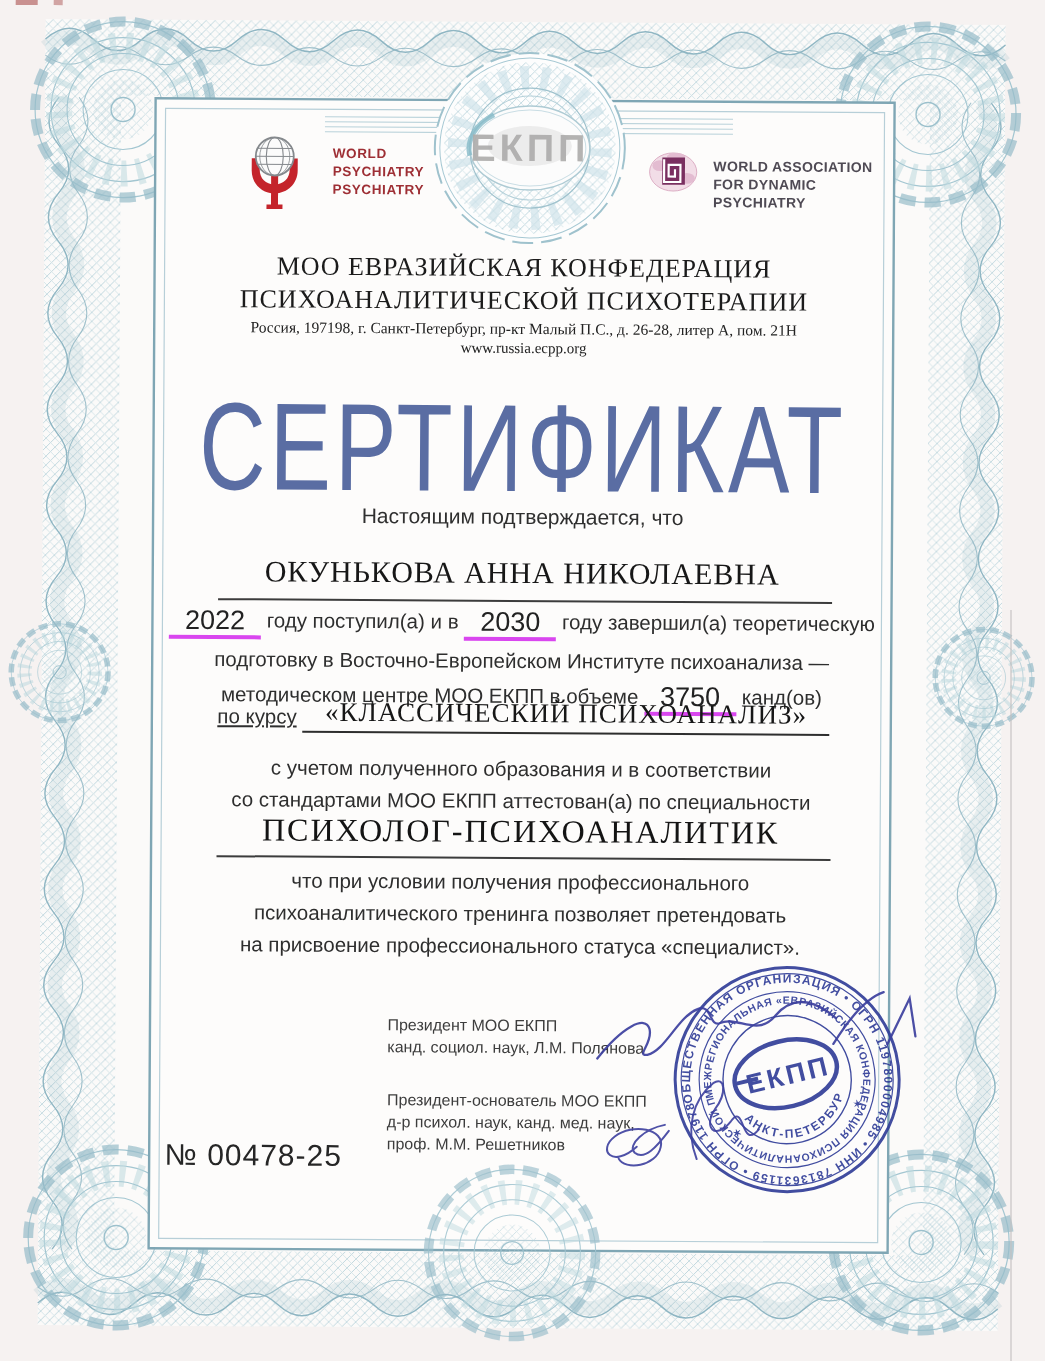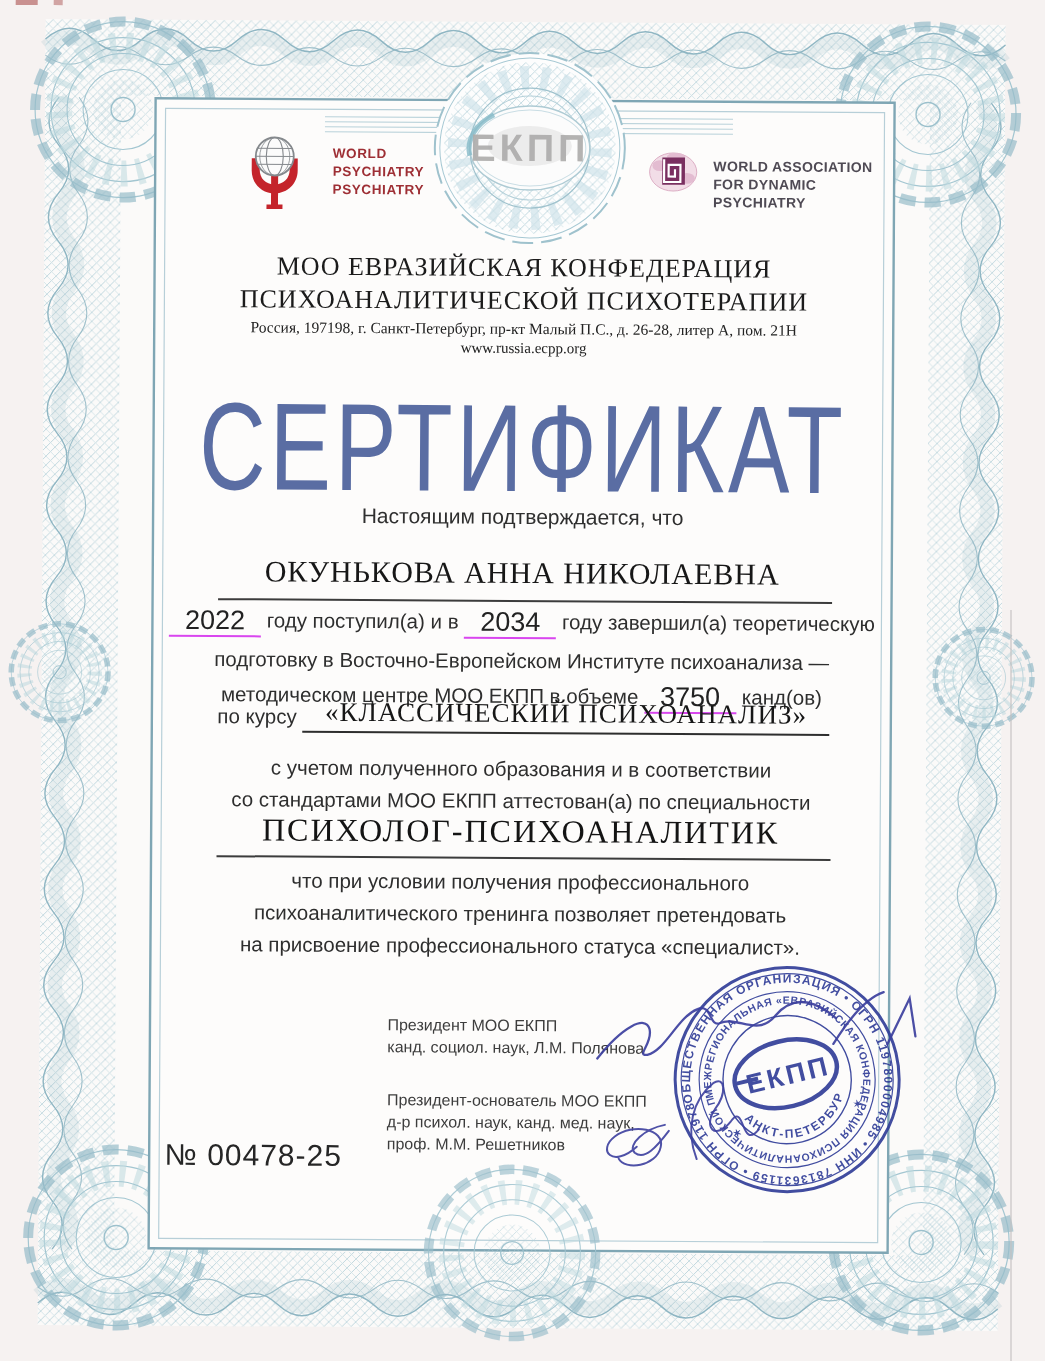--- a/index.html
+++ b/index.html
@@ -21,23 +21,23 @@
   .org-line{font-size:26px;letter-spacing:1px;color:#1b1b1b;}
   .addr{font-size:15.5px;color:#222;}
   .url{font-size:15px;color:#222;}
   #title{top:285px;color:#5a6da3;font-size:92px;letter-spacing:4px;font-weight:400;
     transform:scale(1.0,1.35);transform-origin:50% 20%;white-space:nowrap;}
   #subtitle{top:405px;font-size:21px;color:#2f2f2f;}
   #recipient{top:456px;font-size:30px;letter-spacing:1px;color:#171717;}
   .rule{position:absolute;border-top:2px solid #3c3c3c;height:0;}
   .bodyline{font-size:20.5px;color:#2e2e2e;}
   .blank{display:inline-block;font-size:27px;color:#222;padding:0 16px 1px 16px;
-    border-bottom:2px solid #d946ef;line-height:28px;vertical-align:-2px;}
+    border-bottom:4px solid #d946ef;line-height:28px;vertical-align:-2px;}
   #course-row{position:absolute;left:66px;right:62px;top:598px;display:flex;align-items:flex-end;}
-  #course-label{font-size:20.5px;color:#2e2e2e;padding:0 6px 4px 0;white-space:nowrap;}
+  #course-label{font-size:20.5px;color:#2e2e2e;padding:0 6px 4px 0;white-space:nowrap;text-decoration:underline;}
   #course-name{flex:1;text-align:center;border-bottom:2px solid #2e2e2e;
     font-family:"Liberation Serif",serif;font-size:27px;letter-spacing:1px;color:#171717;padding-bottom:3px;}
   #specialty{top:713px;font-size:32px;letter-spacing:2px;color:#141414;}
   .sig{position:absolute;left:238px;font-size:16px;line-height:22px;color:#3d3d3d;}
   #cert-number{position:absolute;left:16px;top:1040px;font-size:30px;letter-spacing:1px;color:#262626;}
   
   #wpa{position:absolute;left:88px;top:36px;display:flex;}
   #wpa-text{margin-left:26px;padding-top:10px;font-size:13.5px;font-weight:bold;
     letter-spacing:0.6px;color:#9e2f35;line-height:18px;}
   #wadp{position:absolute;left:494px;top:46px;display:flex;}
@@ -169,21 +169,21 @@
 
     <div id="title" class="center">СЕРТИФИКАТ</div>
     <div id="subtitle" class="center sans">Настоящим подтверждается, что</div>
 
     <div id="recipient" class="center serif">ОКУНЬКОВА АННА НИКОЛАЕВНА</div>
     <div class="rule" style="left:66px;width:614px;top:500px"></div>
 
     <div class="center bodyline" style="top:508px">
       <span class="blank">2022</span>
       <span>году поступил(а) и в</span>
-      <span class="blank">2034</span>
+      <span class="blank">2030</span>
       <span>году завершил(а) теоретическую</span>
     </div>
     <div class="center bodyline" style="top:549px">подготовку в Восточно-Европейском Институте психоанализа —</div>
     <div class="center bodyline" style="top:582px">
       <span>методическом центре МОО ЕКПП в объеме</span>
       <span class="blank">3750</span>
       <span>канд(ов)</span>
     </div>
 
     <div id="course-row">

